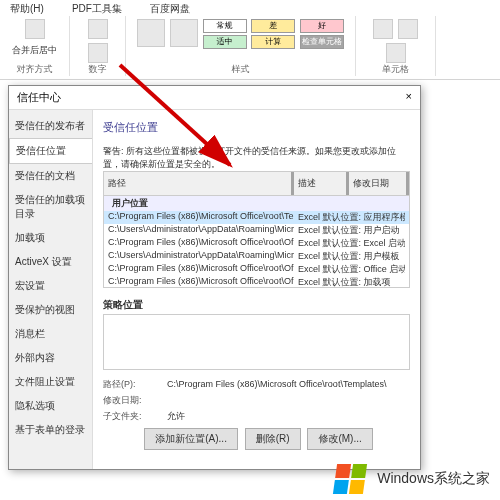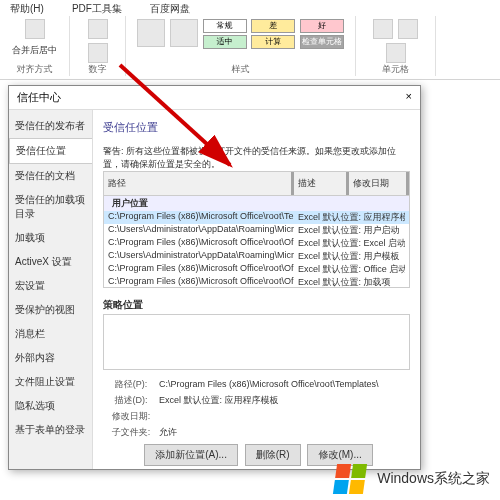--- a/index.html
+++ b/index.html
@@ -27,21 +27,21 @@
 .warn{font-size:9px;margin-bottom:0}
 .hdr{display:flex;background:#f0f0f0;border:1px solid #ccc;font-size:9px}
 .hdr>div{padding:5px 4px;border-right:3px solid #a3a3a3}
 .list{border:1px solid #ccc;border-top:none;height:92px;overflow:hidden}
 .sect{background:#eef;padding:1px 8px;font-size:9px;font-weight:bold}
 .row{display:flex;font-size:9px;padding:0 4px;white-space:nowrap;overflow:hidden}
 .row>div:first-child{width:190px;overflow:hidden}
 .row>div:last-child{flex:1;overflow:hidden}
 .row.sel{background:#cce8ff}
 .info{margin-top:6px;font-size:9px;line-height:16px}
-.info .k{display:inline-block;width:56px;text-align:center;color:#555}
+.info .k{display:inline-block;width:56px;text-align:left;margin-right:8px;color:#555}
 .btns{text-align:center;margin-top:4px}
 .btn{display:inline-block;border:1px solid #adadad;background:#e1e1e1;padding:3px 10px;font-size:10px;margin-left:4px;cursor:pointer}
 .arrow{position:absolute;top:60px;left:110px;z-index:99;pointer-events:none}
 .watermark{position:absolute;bottom:6px;right:10px;display:flex;align-items:center;gap:12px;font-size:14px;color:#333}
 .winlogo{display:grid;grid-template-columns:14px 14px;grid-template-rows:14px 14px;gap:2px;transform:skewX(-8deg)}
 .winlogo div:nth-child(1){background:#f25022}.winlogo div:nth-child(2){background:#7fba00}
 .winlogo div:nth-child(3){background:#00a4ef}.winlogo div:nth-child(4){background:#ffb900}
 </style>
 </head>
 <body>
@@ -149,21 +149,20 @@
           </div>
         <div class="row">
             <div>C:\Program Files (x86)\Microsoft Office\root\Of</div>
             <div>Excel 默认位置: 加载项</div>
           </div>
       </div>
       <div style="margin-top:10px;font-size:10px;font-weight:bold">策略位置</div>
       <div style="border:1px solid #ccc;height:56px;margin-top:2px"></div>
       <div class="info">
         <div><span class="k">路径(P):</span><span>C:\Program Files (x86)\Microsoft Office\root\Templates\</span></div>
-        <div><span class="k">描述(D):</span><span>Excel 默认位置: 应用程序模板</span></div>
         <div><span class="k">修改日期:</span><span></span></div>
         <div><span class="k">子文件夹:</span><span>允许</span></div>
       </div>
       <div class="btns">
         <span class="btn">添加新位置(A)...</span>
         <span class="btn">删除(R)</span>
         <span class="btn">修改(M)...</span>
       </div>
 
     </div>

